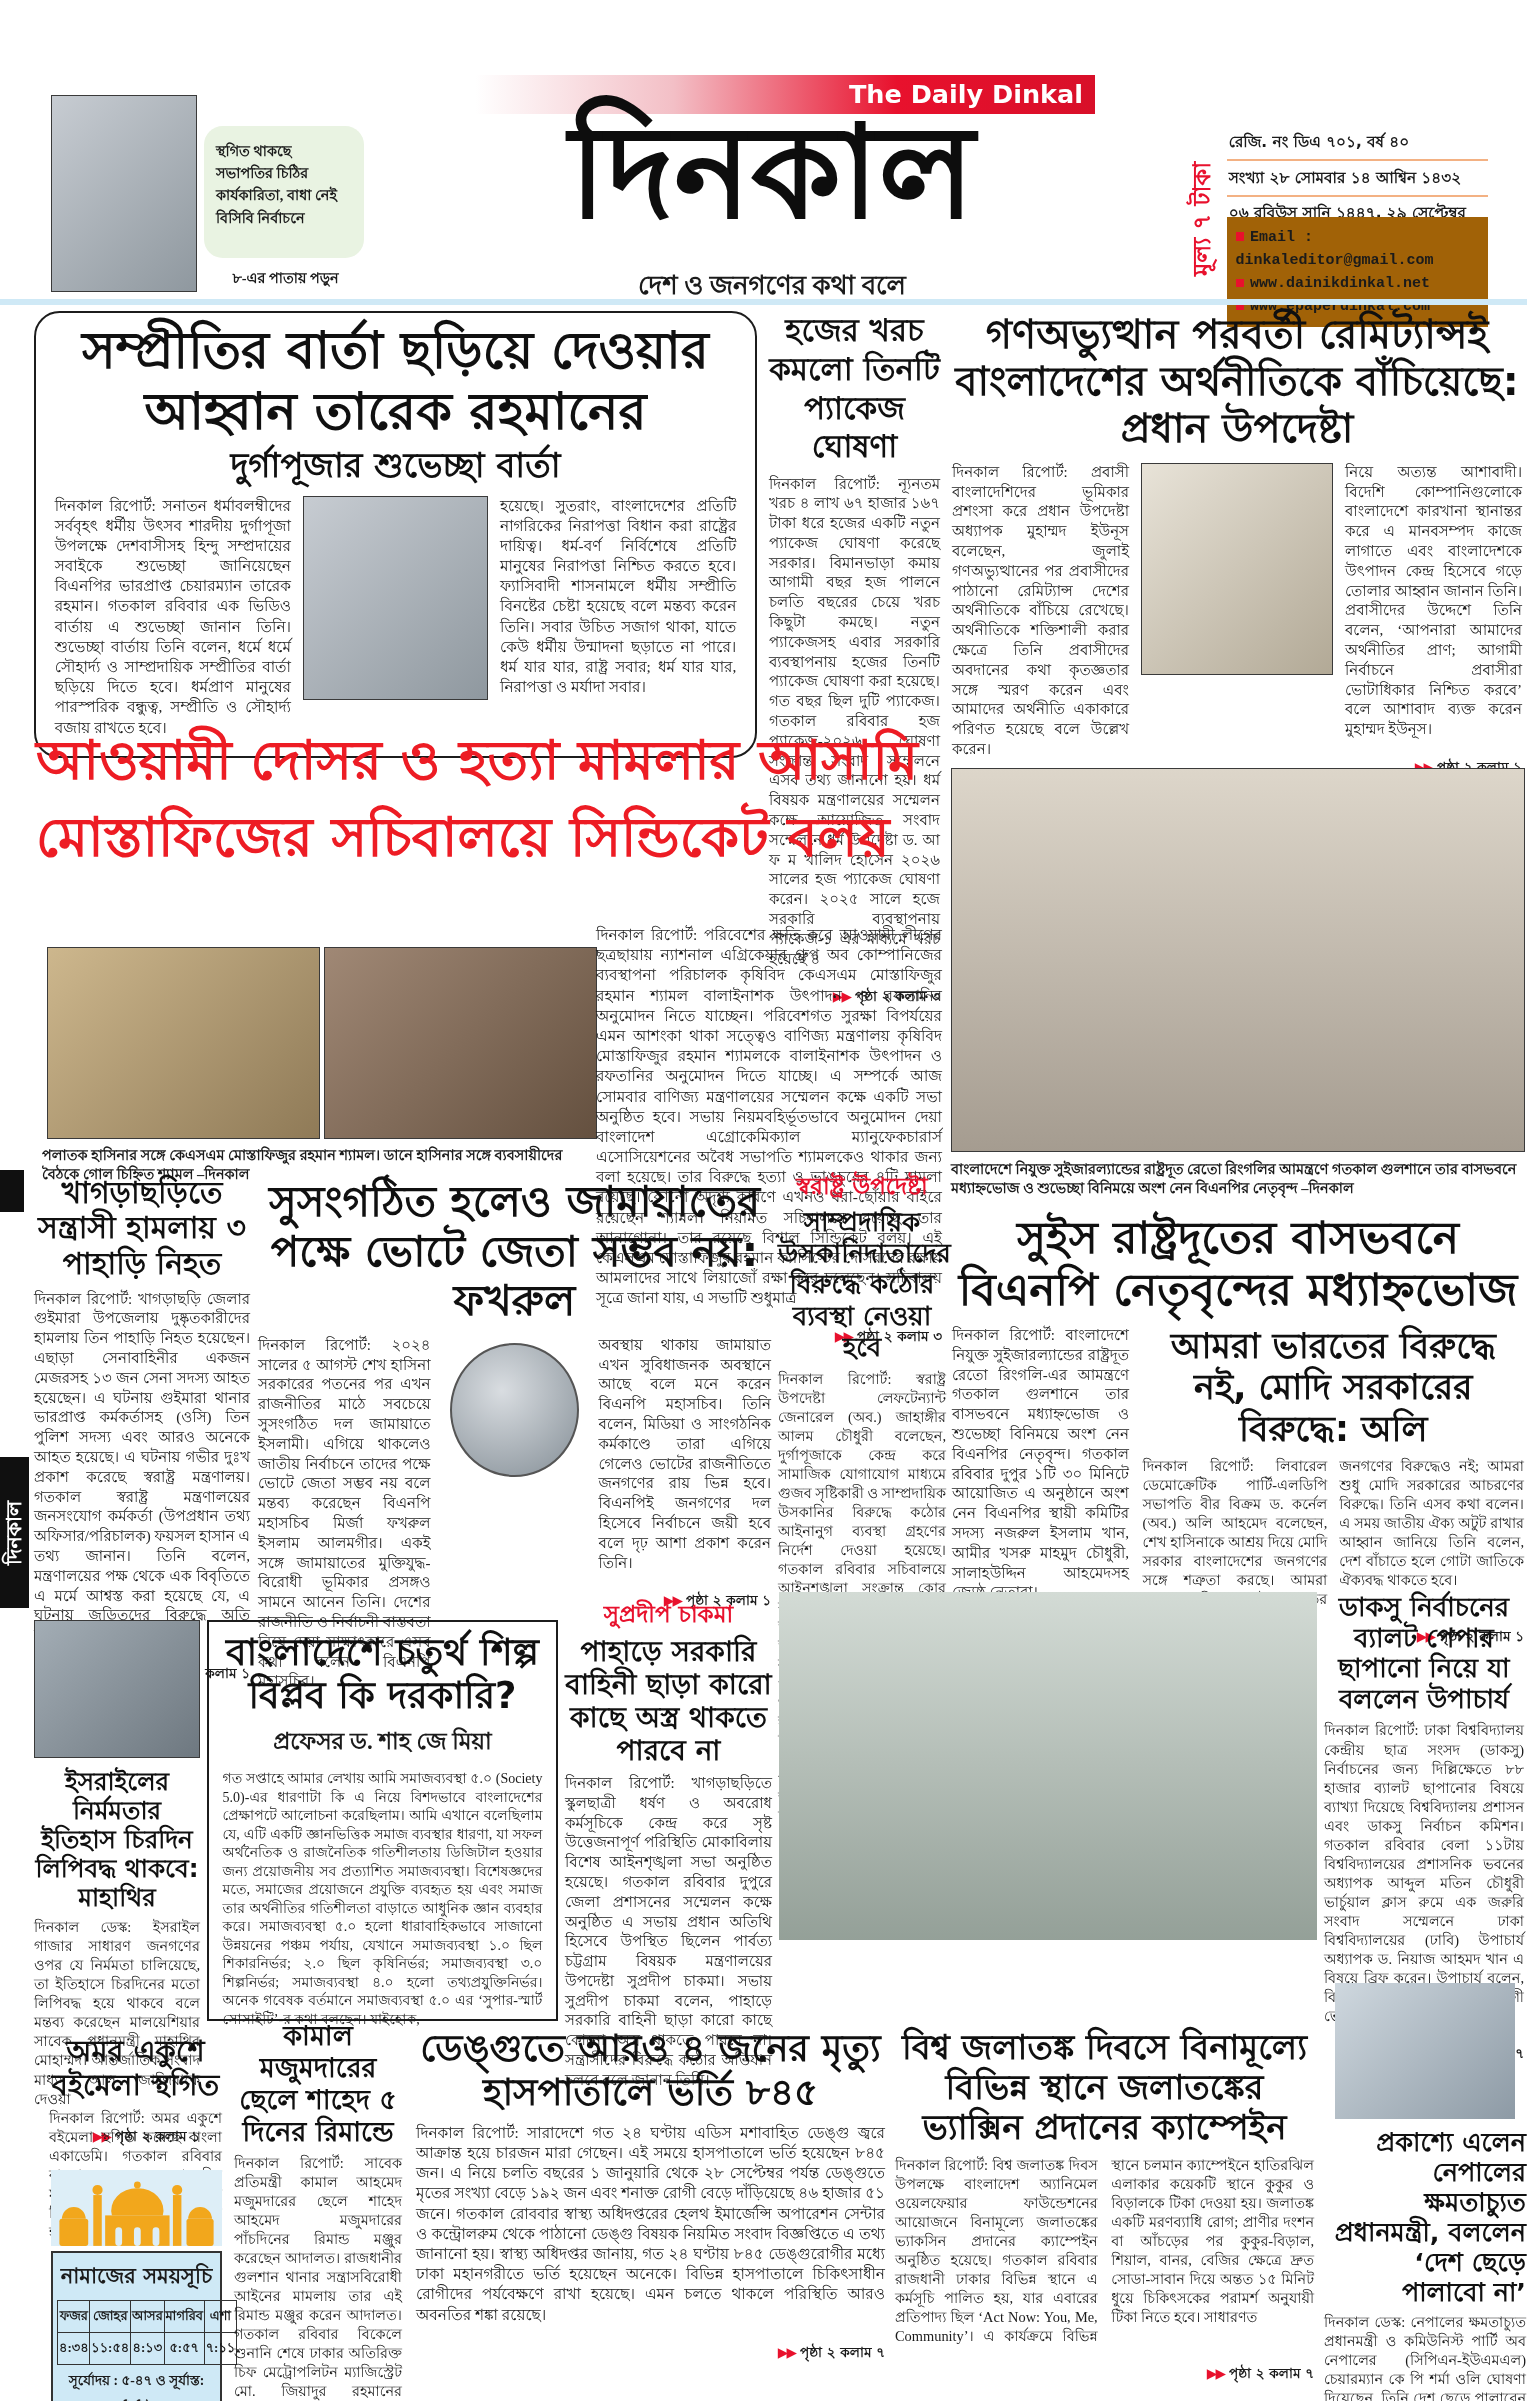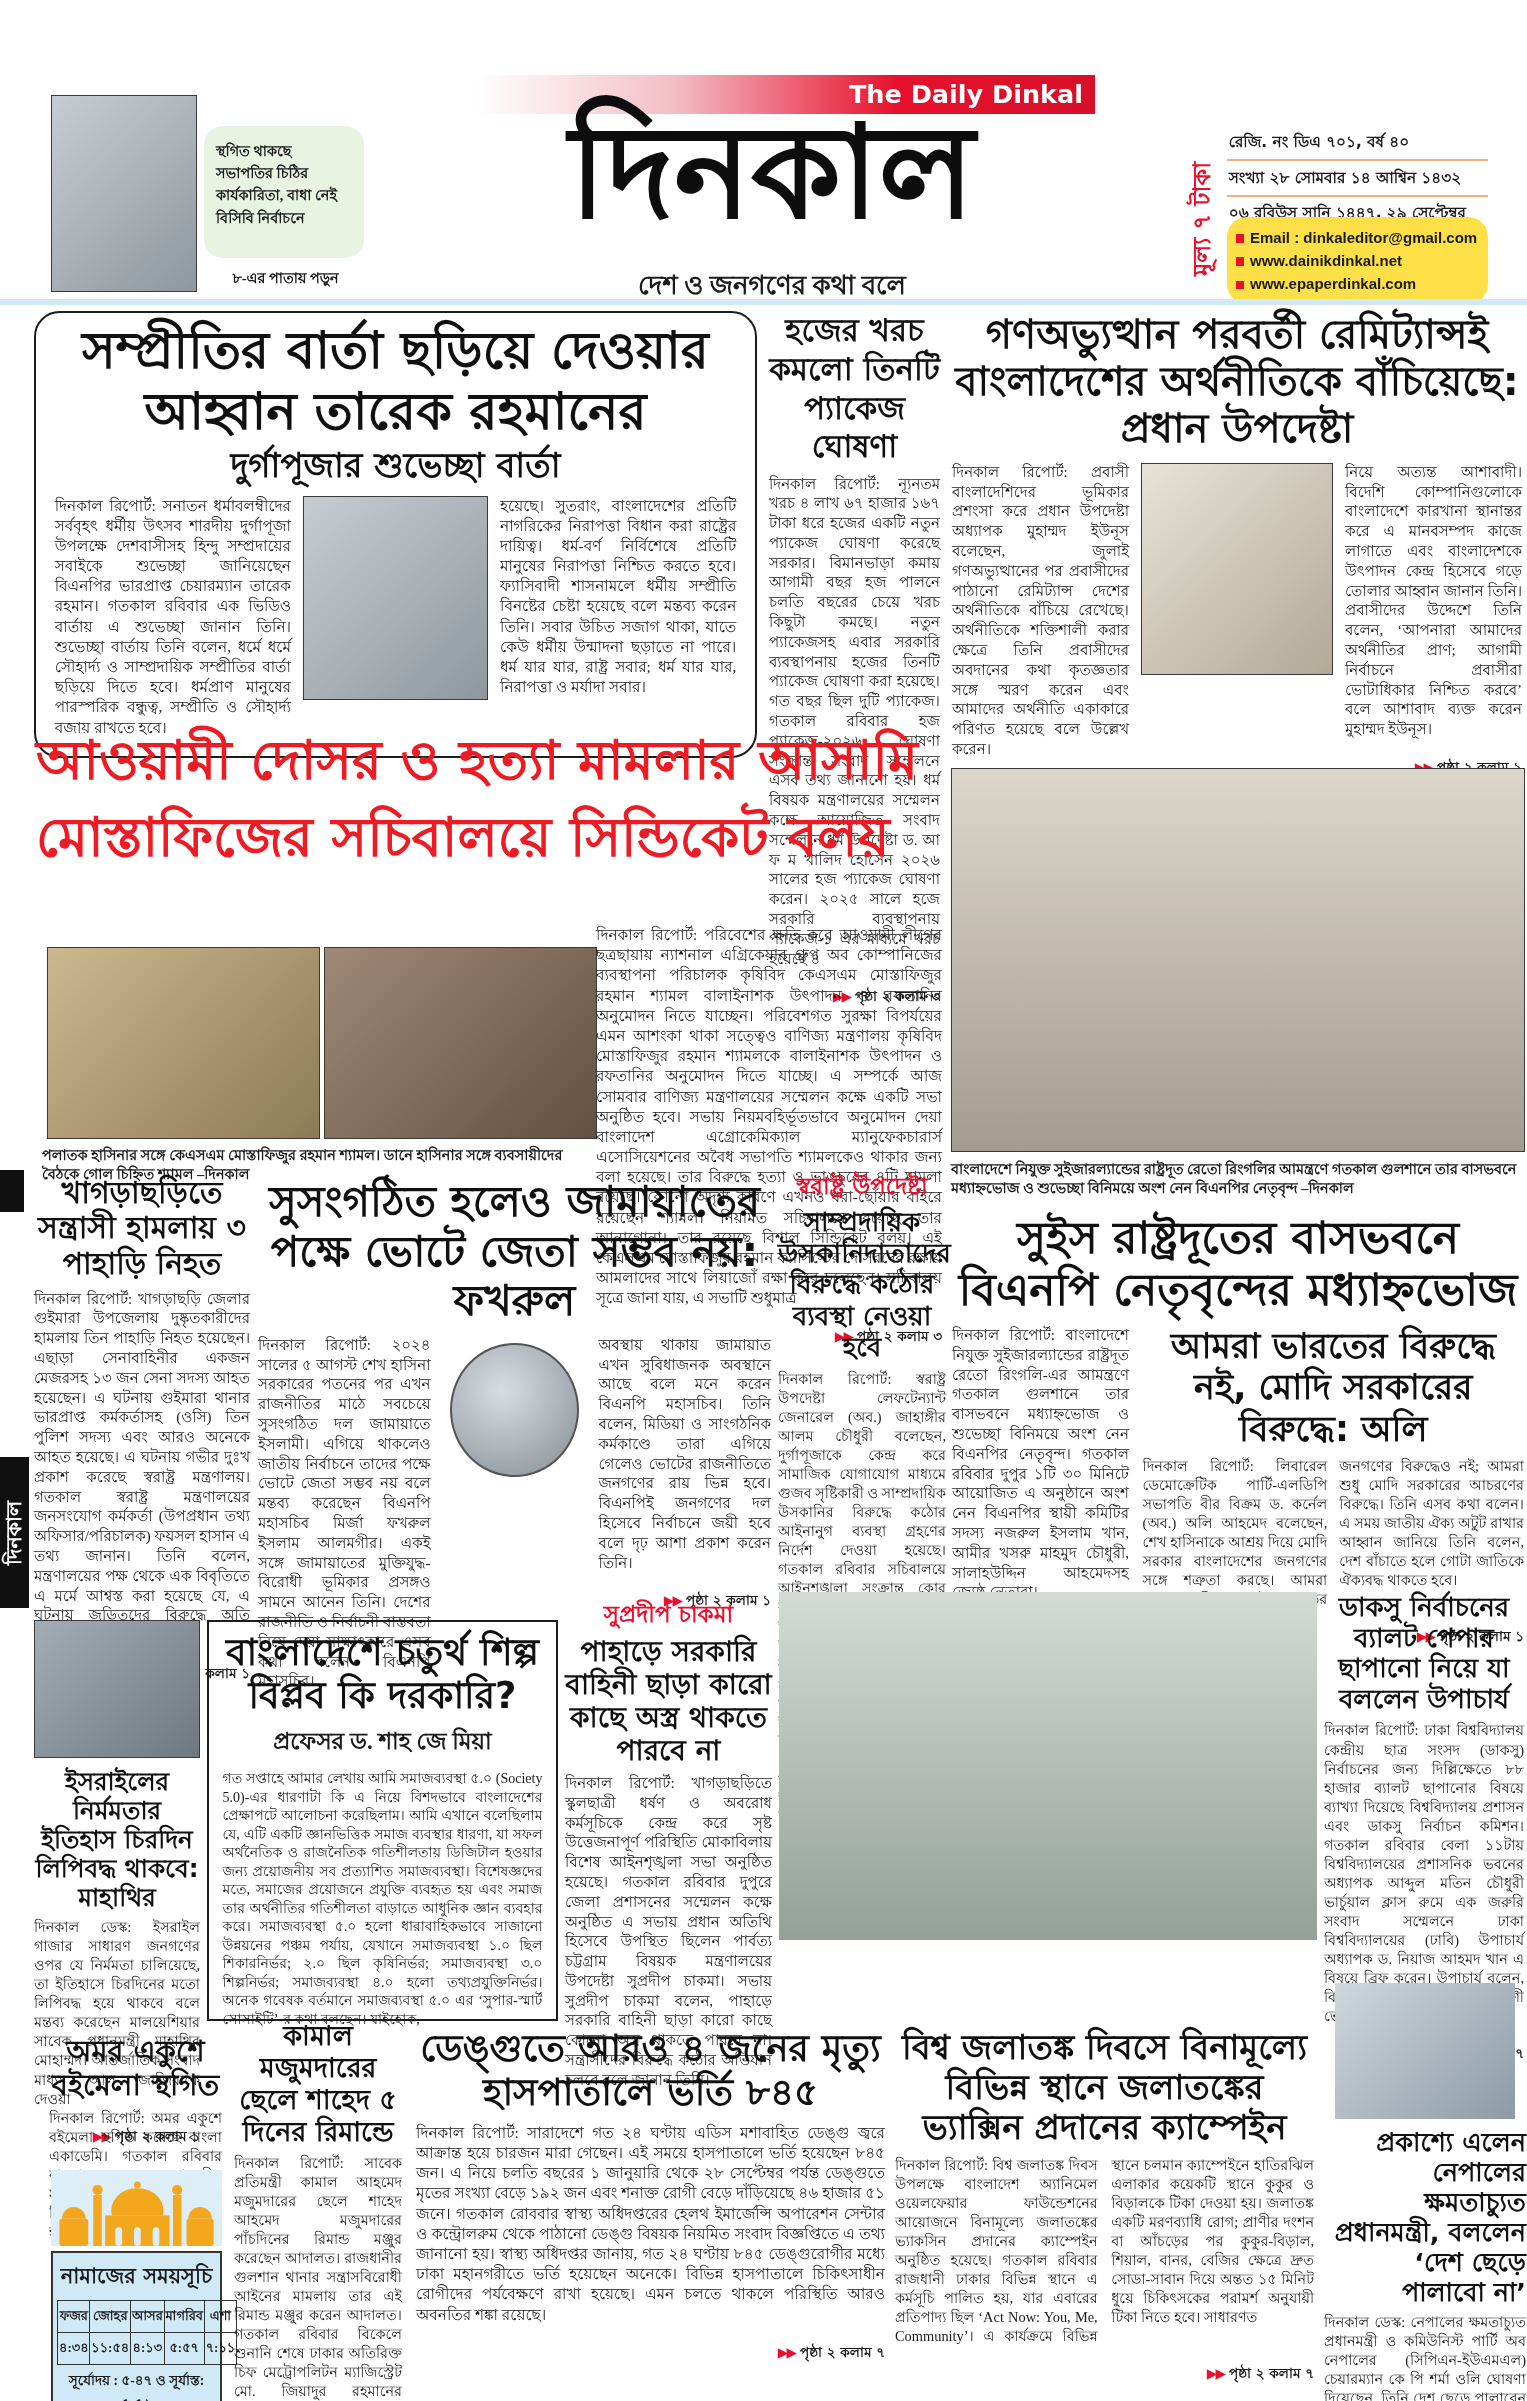--- a/index.html
+++ b/index.html
@@ -24,22 +24,22 @@
             background:linear-gradient(90deg,#ffffff,#f3bfc6 32%,#e8112d 68%,#d80f29);
             color:#fff; font-family:"DejaVu Sans",sans-serif; font-weight:bold; font-size:25.5px;
             text-align:right; line-height:39px; padding-right:12px; }
   .logo { left:441px; top:92px; width:662px; font-family:"DejaVu Sans",sans-serif; font-weight:800;
           font-size:129px; text-align:center; line-height:1.25; color:#0d0d0d; }
   .tagline { left:441px; top:265px; width:662px; text-align:center; font-size:26px; font-weight:bold; }
   .price-vert { left:1182px; top:134px; height:170px; width:34px; writing-mode:vertical-rl; transform:rotate(180deg);
                 color:#e8112d; font-family:"DejaVu Sans",sans-serif; font-weight:bold; font-size:24px; text-align:center; }
   .pubinfo { left:1227px; top:126px; width:261px; font-family:"DejaVu Sans",sans-serif; font-weight:bold; font-size:15.3px; }
   .pubinfo div { padding:4.2px 1.7px; border-bottom:2.1px solid #f3b183; }
-  .contactbox { left:1227px; top:217px; width:261px; background:#fde047; padding:8.5px 8.5px; font-size:15px;
-                font-weight:bold; line-height:1.55; font-family:Liberation Sans, sans-serif;border-radius:20px; }
+  .contactbox { left:1227px; top:217px; width:261px; background:#a16207; padding:8.5px 8.5px; font-size:15px;
+                font-weight:bold; line-height:1.55; font-family:Liberation Mono, monospace; }
   .contactbox .bullet { display:inline-block; width:8.5px; height:8.5px; background:#e8112d; margin-right:6px; }
   .header-rule { left:0; top:299px; width:1528px; height:6px; background:#cfe9f6; }
   
   .art-tarique { left:34px; top:311px; width:723px; height:447px; border-radius:25.5px; padding:6.8px 18.7px 8.5px; }
   .art-tarique .k { font-size:34px; margin-top:3.4px; }
   .art-tarique .h { font-size:51px; margin-top:1.7px; }
   .col3 { display:flex; gap:12px; margin-top:10.2px; }
   .col3 .c { flex:1; font-size:15.3px; }
   .art-hajj { left:769px; top:311px; width:171px; }
   .art-hajj .h { font-size:31px; line-height:1.25; }

